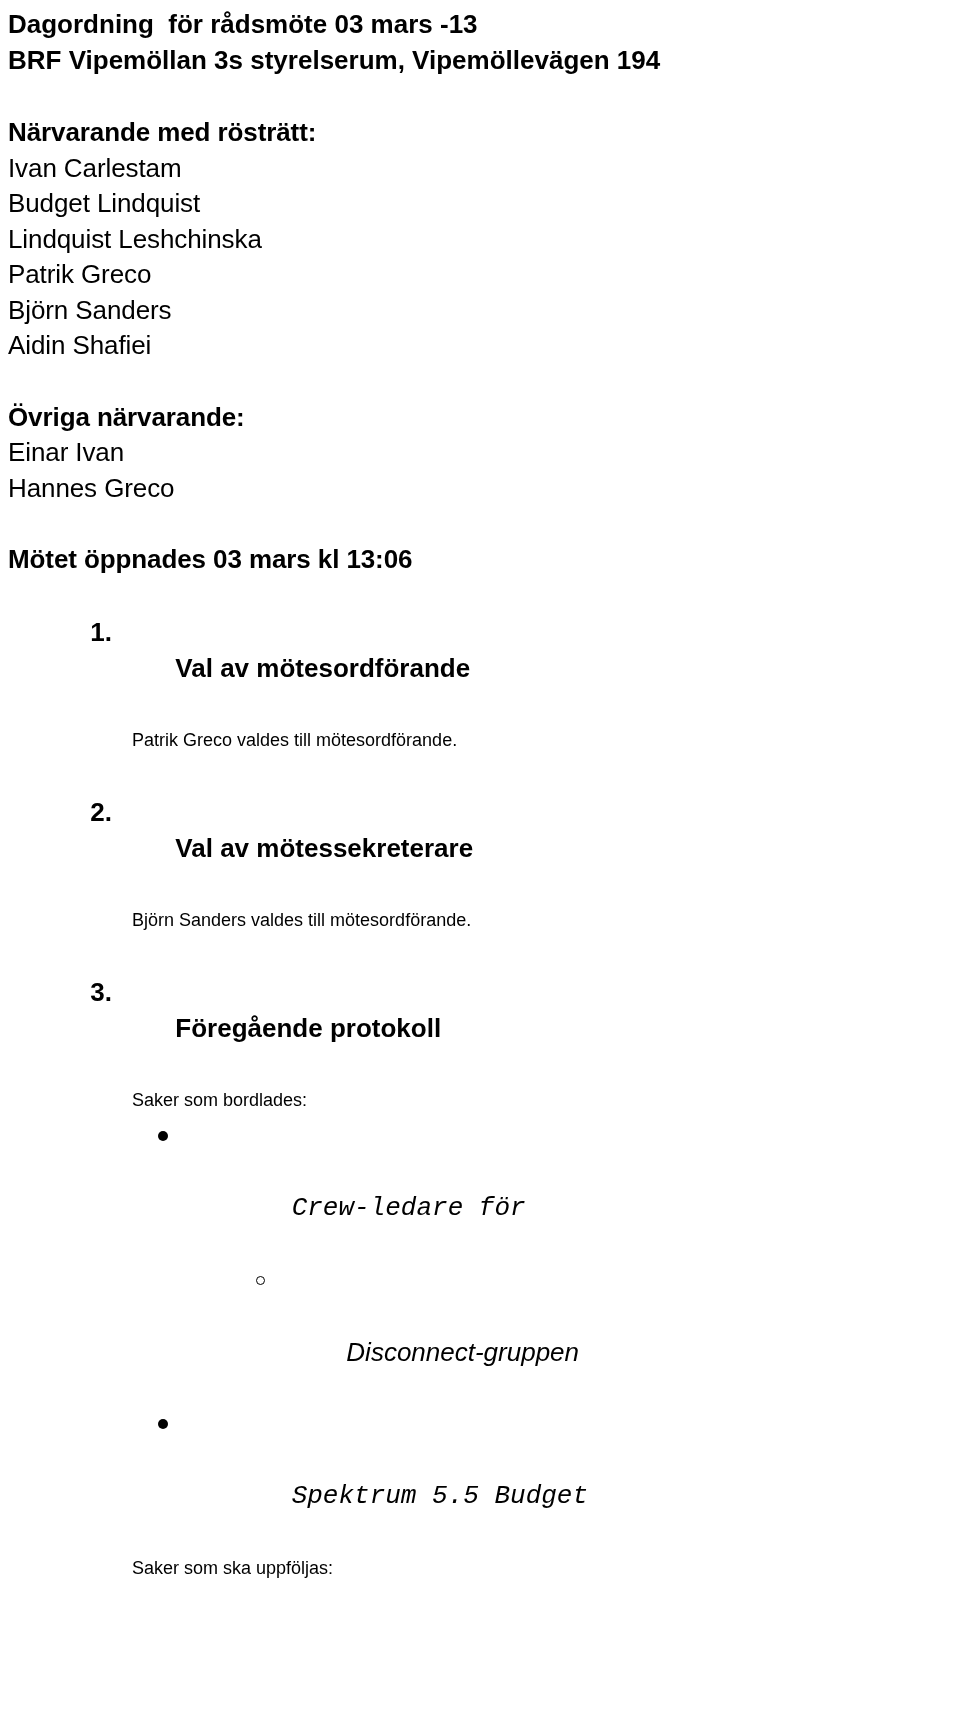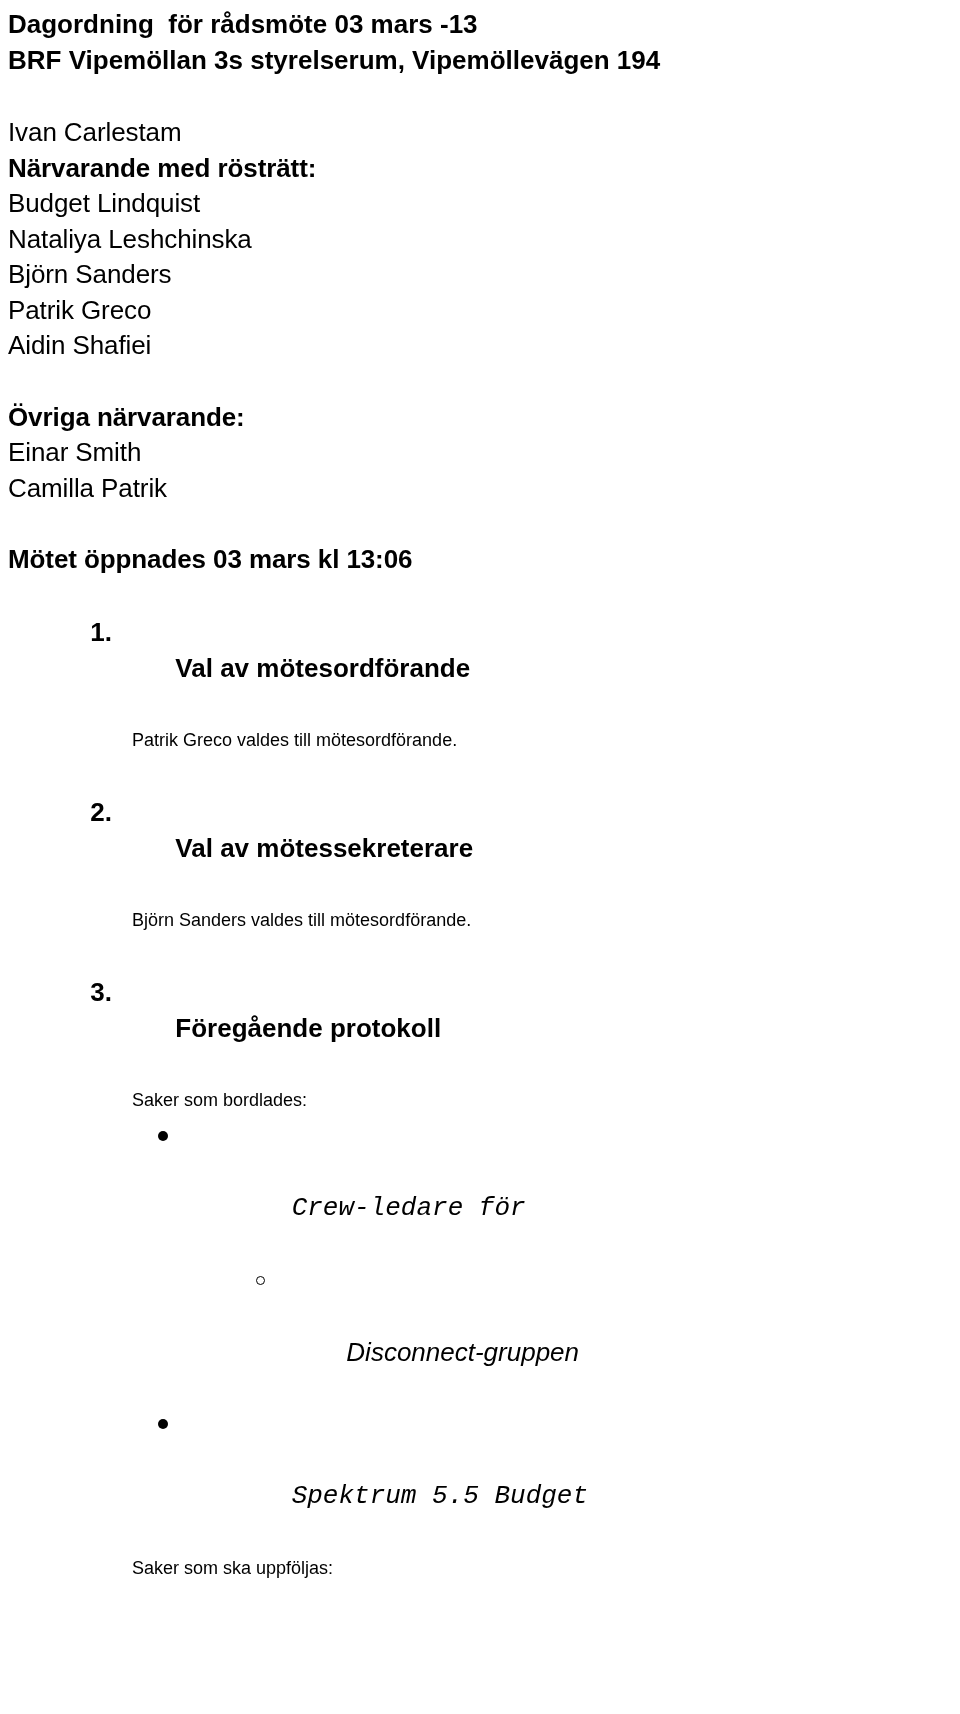--- a/index.html
+++ b/index.html
@@ -119,33 +119,33 @@
 <body>
 
 <div class="page">
   <div class="doc">
 
     <div class="title-line">Dagordning  för rådsmöte 03 mars -13</div>
     <div class="title-line">BRF Vipemöllan 3s styrelserum, Vipemöllevägen 194</div>
 
     <div class="spacer-lg"></div>
 
+    <div class="line bold">Närvarande med rösträtt:</div>
     <div class="line">Ivan Carlestam</div>
-    <div class="line bold">Närvarande med rösträtt:</div>
     <div class="line">Budget Lindquist</div>
-    <div class="line">Nataliya Leshchinska</div>
+    <div class="line">Lindquist Leshchinska</div>
+    <div class="line">Patrik Greco</div>
     <div class="line">Björn Sanders</div>
-    <div class="line">Patrik Greco</div>
     <div class="line">Aidin Shafiei</div>
 
     <div class="spacer-sm"></div>
 
     <div class="line bold">Övriga närvarande:</div>
-    <div class="line">Einar Smith</div>
-    <div class="line">Camilla Patrik</div>
+    <div class="line">Einar Ivan</div>
+    <div class="line">Hannes Greco</div>
 
     <div class="spacer-sm"></div>
 
     <div class="line bold">Mötet öppnades 03 mars kl 13:06</div>
 
     <div class="num-item">
       <span class="marker">1.</span>
       <span>Val av mötesordförande</span>
     </div>
     <div class="body-indent">Patrik Greco valdes till mötesordförande.</div>

